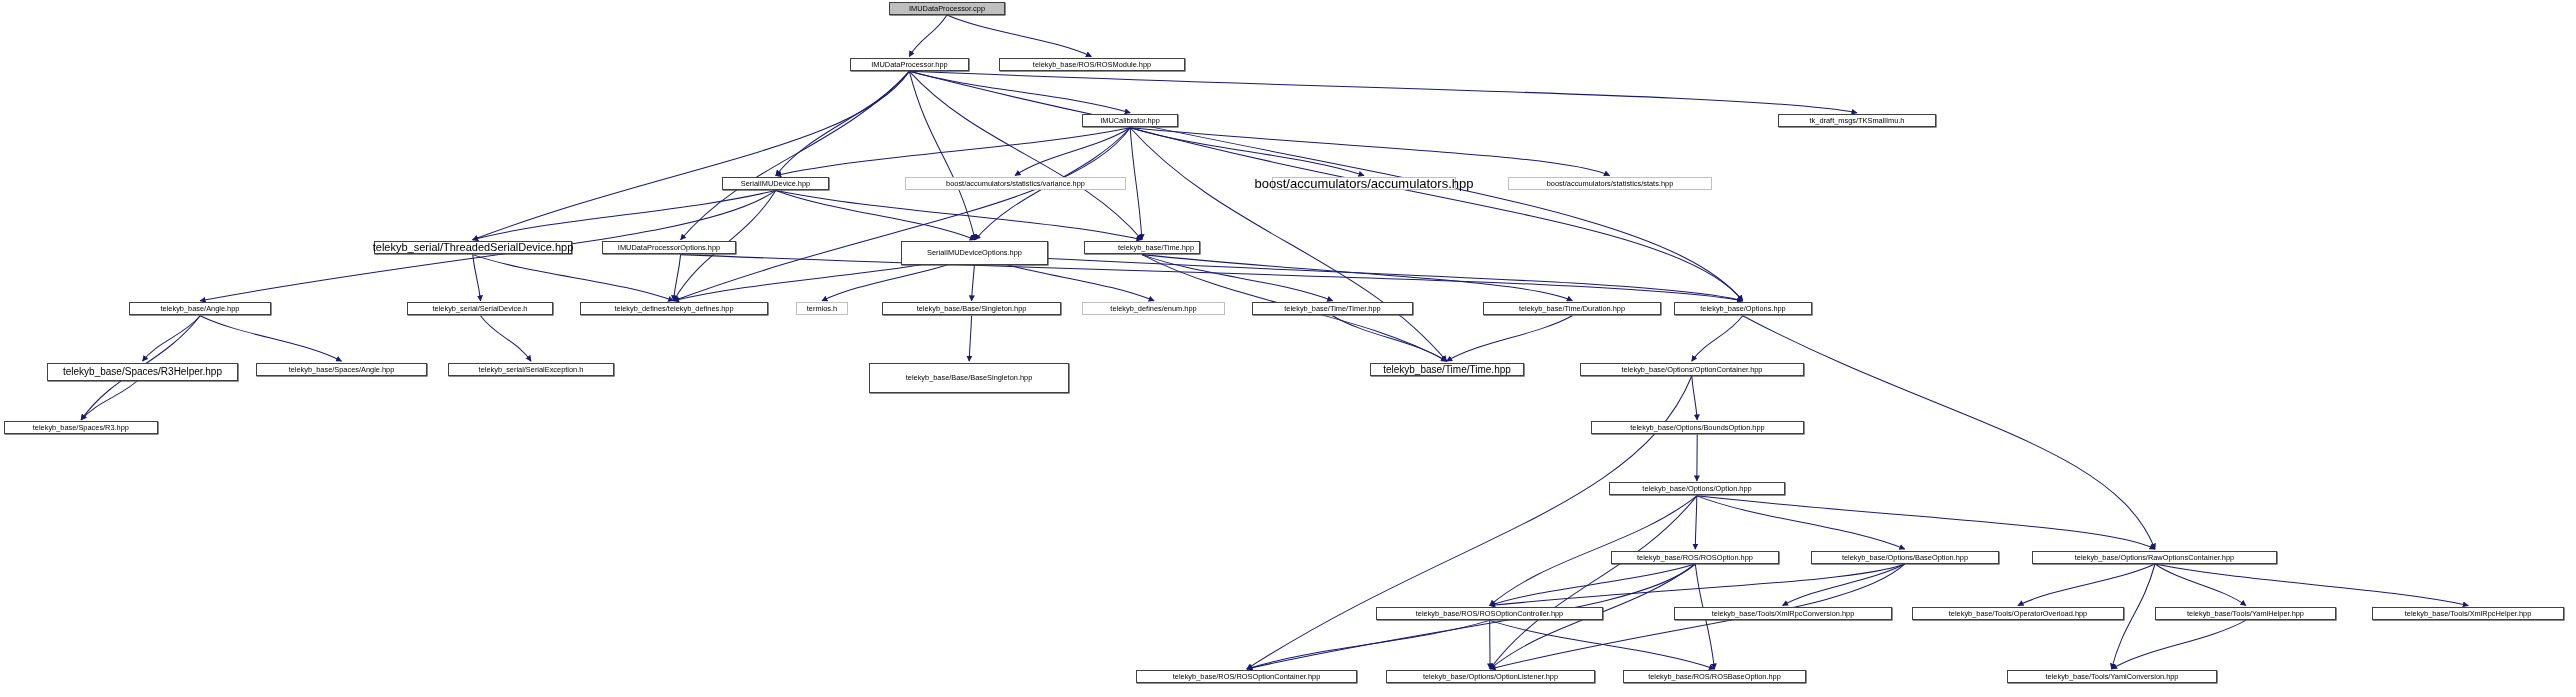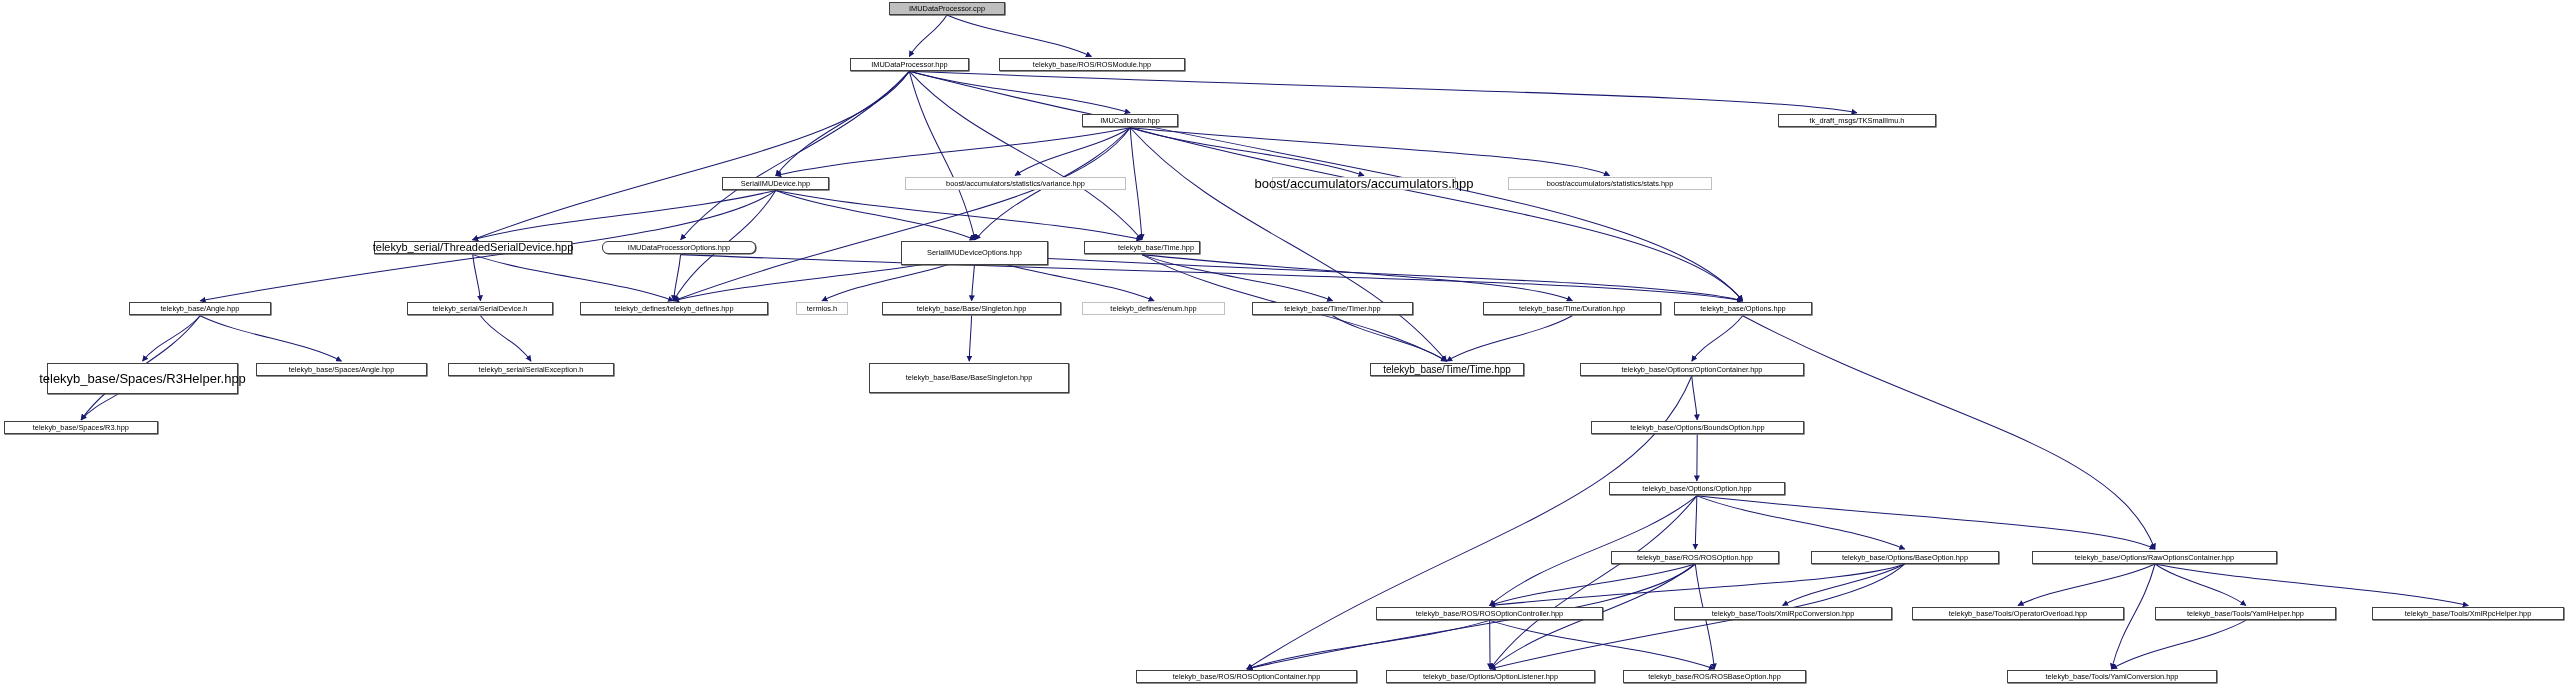--- a/index.html
+++ b/index.html
@@ -99,33 +99,33 @@
       <div class="node root" style="left: 889px; top: 1.6px; width: 116px; height: 13.3px; font-size: 7.4px;">IMUDataProcessor.cpp</div>
       <div class="node dark" style="left: 850px; top: 58px; width: 119px; height: 13.3px; font-size: 7.4px;">IMUDataProcessor.hpp</div>
       <div class="node dark" style="left: 999px; top: 58px; width: 186px; height: 13.3px; font-size: 7.4px;">telekyb_base/ROS/ROSModule.hpp</div>
       <div class="node dark" style="left: 1082px; top: 114px; width: 96px; height: 13.3px; font-size: 7.4px;">IMUCalibrator.hpp</div>
       <div class="node dark" style="left: 1778px; top: 114px; width: 158px; height: 13.3px; font-size: 7.4px;">tk_draft_msgs/TKSmallImu.h</div>
       <div class="node dark" style="left: 722px; top: 177px; width: 107px; height: 13.3px; font-size: 7.4px;">SerialIMUDevice.hpp</div>
       <div class="node light" style="left: 905px; top: 177px; width: 221px; height: 13.3px; font-size: 7.4px;">boost/accumulators/statistics/variance.hpp</div>
       <div class="node light" style="left: 1272px; top: 177px; width: 184px; height: 13.3px; font-size: 13px;">boost/accumulators/accumulators.hpp</div>
       <div class="node light" style="left: 1508px; top: 177px; width: 204px; height: 13.3px; font-size: 7.4px;">boost/accumulators/statistics/stats.hpp</div>
       <div class="node dark" style="left: 374px; top: 241px; width: 198px; height: 13.3px; font-size: 11px; text-align: right;">telekyb_serial/ThreadedSerialDevice.hpp</div>
-      <div class="node dark" style="left: 602px; top: 241px; width: 154px; height: 13.3px; font-size: 7.4px; border-radius: 6px;">IMUDataProcessorOptions.hpp</div>
+      <div class="node dark" style="left: 602px; top: 241px; width: 134px; height: 13.3px; font-size: 7.4px;">IMUDataProcessorOptions.hpp</div>
       <div class="node dark" style="left: 901px; top: 241px; width: 147px; height: 24px; font-size: 7.4px;">SerialIMUDeviceOptions.hpp</div>
       <div class="node dark" style="left: 1084px; top: 241px; width: 116px; height: 13.3px; font-size: 7.4px; padding-left: 28px;">telekyb_base/Time.hpp</div>
       <div class="node dark" style="left: 129px; top: 302px; width: 142px; height: 13.3px; font-size: 7.4px;">telekyb_base/Angle.hpp</div>
       <div class="node dark" style="left: 407px; top: 302px; width: 146px; height: 13.3px; font-size: 7.4px;">telekyb_serial/SerialDevice.h</div>
       <div class="node dark" style="left: 580px; top: 302px; width: 188px; height: 13.3px; font-size: 7.4px;">telekyb_defines/telekyb_defines.hpp</div>
       <div class="node light" style="left: 796px; top: 302px; width: 52px; height: 13.3px; font-size: 7.4px;">termios.h</div>
       <div class="node dark" style="left: 882px; top: 302px; width: 179px; height: 13.3px; font-size: 7.4px;">telekyb_base/Base/Singleton.hpp</div>
       <div class="node light" style="left: 1082px; top: 302px; width: 143px; height: 13.3px; font-size: 7.4px;">telekyb_defines/enum.hpp</div>
       <div class="node dark" style="left: 1252px; top: 302px; width: 161px; height: 13.3px; font-size: 7.4px;">telekyb_base/Time/Timer.hpp</div>
       <div class="node dark" style="left: 1483px; top: 302px; width: 178px; height: 13.3px; font-size: 7.4px;">telekyb_base/Time/Duration.hpp</div>
       <div class="node dark" style="left: 1674px; top: 302px; width: 138px; height: 13.3px; font-size: 7.4px;">telekyb_base/Options.hpp</div>
-      <div class="node dark" style="left: 47px; top: 363px; width: 191px; height: 31px; font-size: 13px;">telekyb_base/Spaces/R3Helper.hpp</div>
+      <div class="node dark" style="left: 47px; top: 363px; width: 191px; height: 18px; font-size: 10px;">telekyb_base/Spaces/R3Helper.hpp</div>
       <div class="node dark" style="left: 256px; top: 363px; width: 171px; height: 13.3px; font-size: 7.4px;">telekyb_base/Spaces/Angle.hpp</div>
       <div class="node dark" style="left: 448px; top: 363px; width: 166px; height: 13.3px; font-size: 7.4px;">telekyb_serial/SerialException.h</div>
       <div class="node dark" style="left: 869px; top: 363px; width: 200px; height: 30px; font-size: 7.4px;">telekyb_base/Base/BaseSingleton.hpp</div>
       <div class="node dark" style="left: 1370px; top: 363px; width: 154px; height: 13.3px; font-size: 10px;">telekyb_base/Time/Time.hpp</div>
       <div class="node dark" style="left: 1580px; top: 363px; width: 224px; height: 13.3px; font-size: 7.4px;">telekyb_base/Options/OptionContainer.hpp</div>
       <div class="node dark" style="left: 3.9px; top: 421px; width: 154px; height: 13.3px; font-size: 7.4px;">telekyb_base/Spaces/R3.hpp</div>
       <div class="node dark" style="left: 1591px; top: 421px; width: 213px; height: 13.3px; font-size: 7.4px;">telekyb_base/Options/BoundsOption.hpp</div>
       <div class="node dark" style="left: 1609px; top: 482px; width: 176px; height: 13.3px; font-size: 7.4px;">telekyb_base/Options/Option.hpp</div>
       <div class="node dark" style="left: 1611px; top: 551px; width: 168px; height: 13.3px; font-size: 7.4px;">telekyb_base/ROS/ROSOption.hpp</div>
       <div class="node dark" style="left: 1811px; top: 551px; width: 188px; height: 13.3px; font-size: 7.4px;">telekyb_base/Options/BaseOption.hpp</div>

